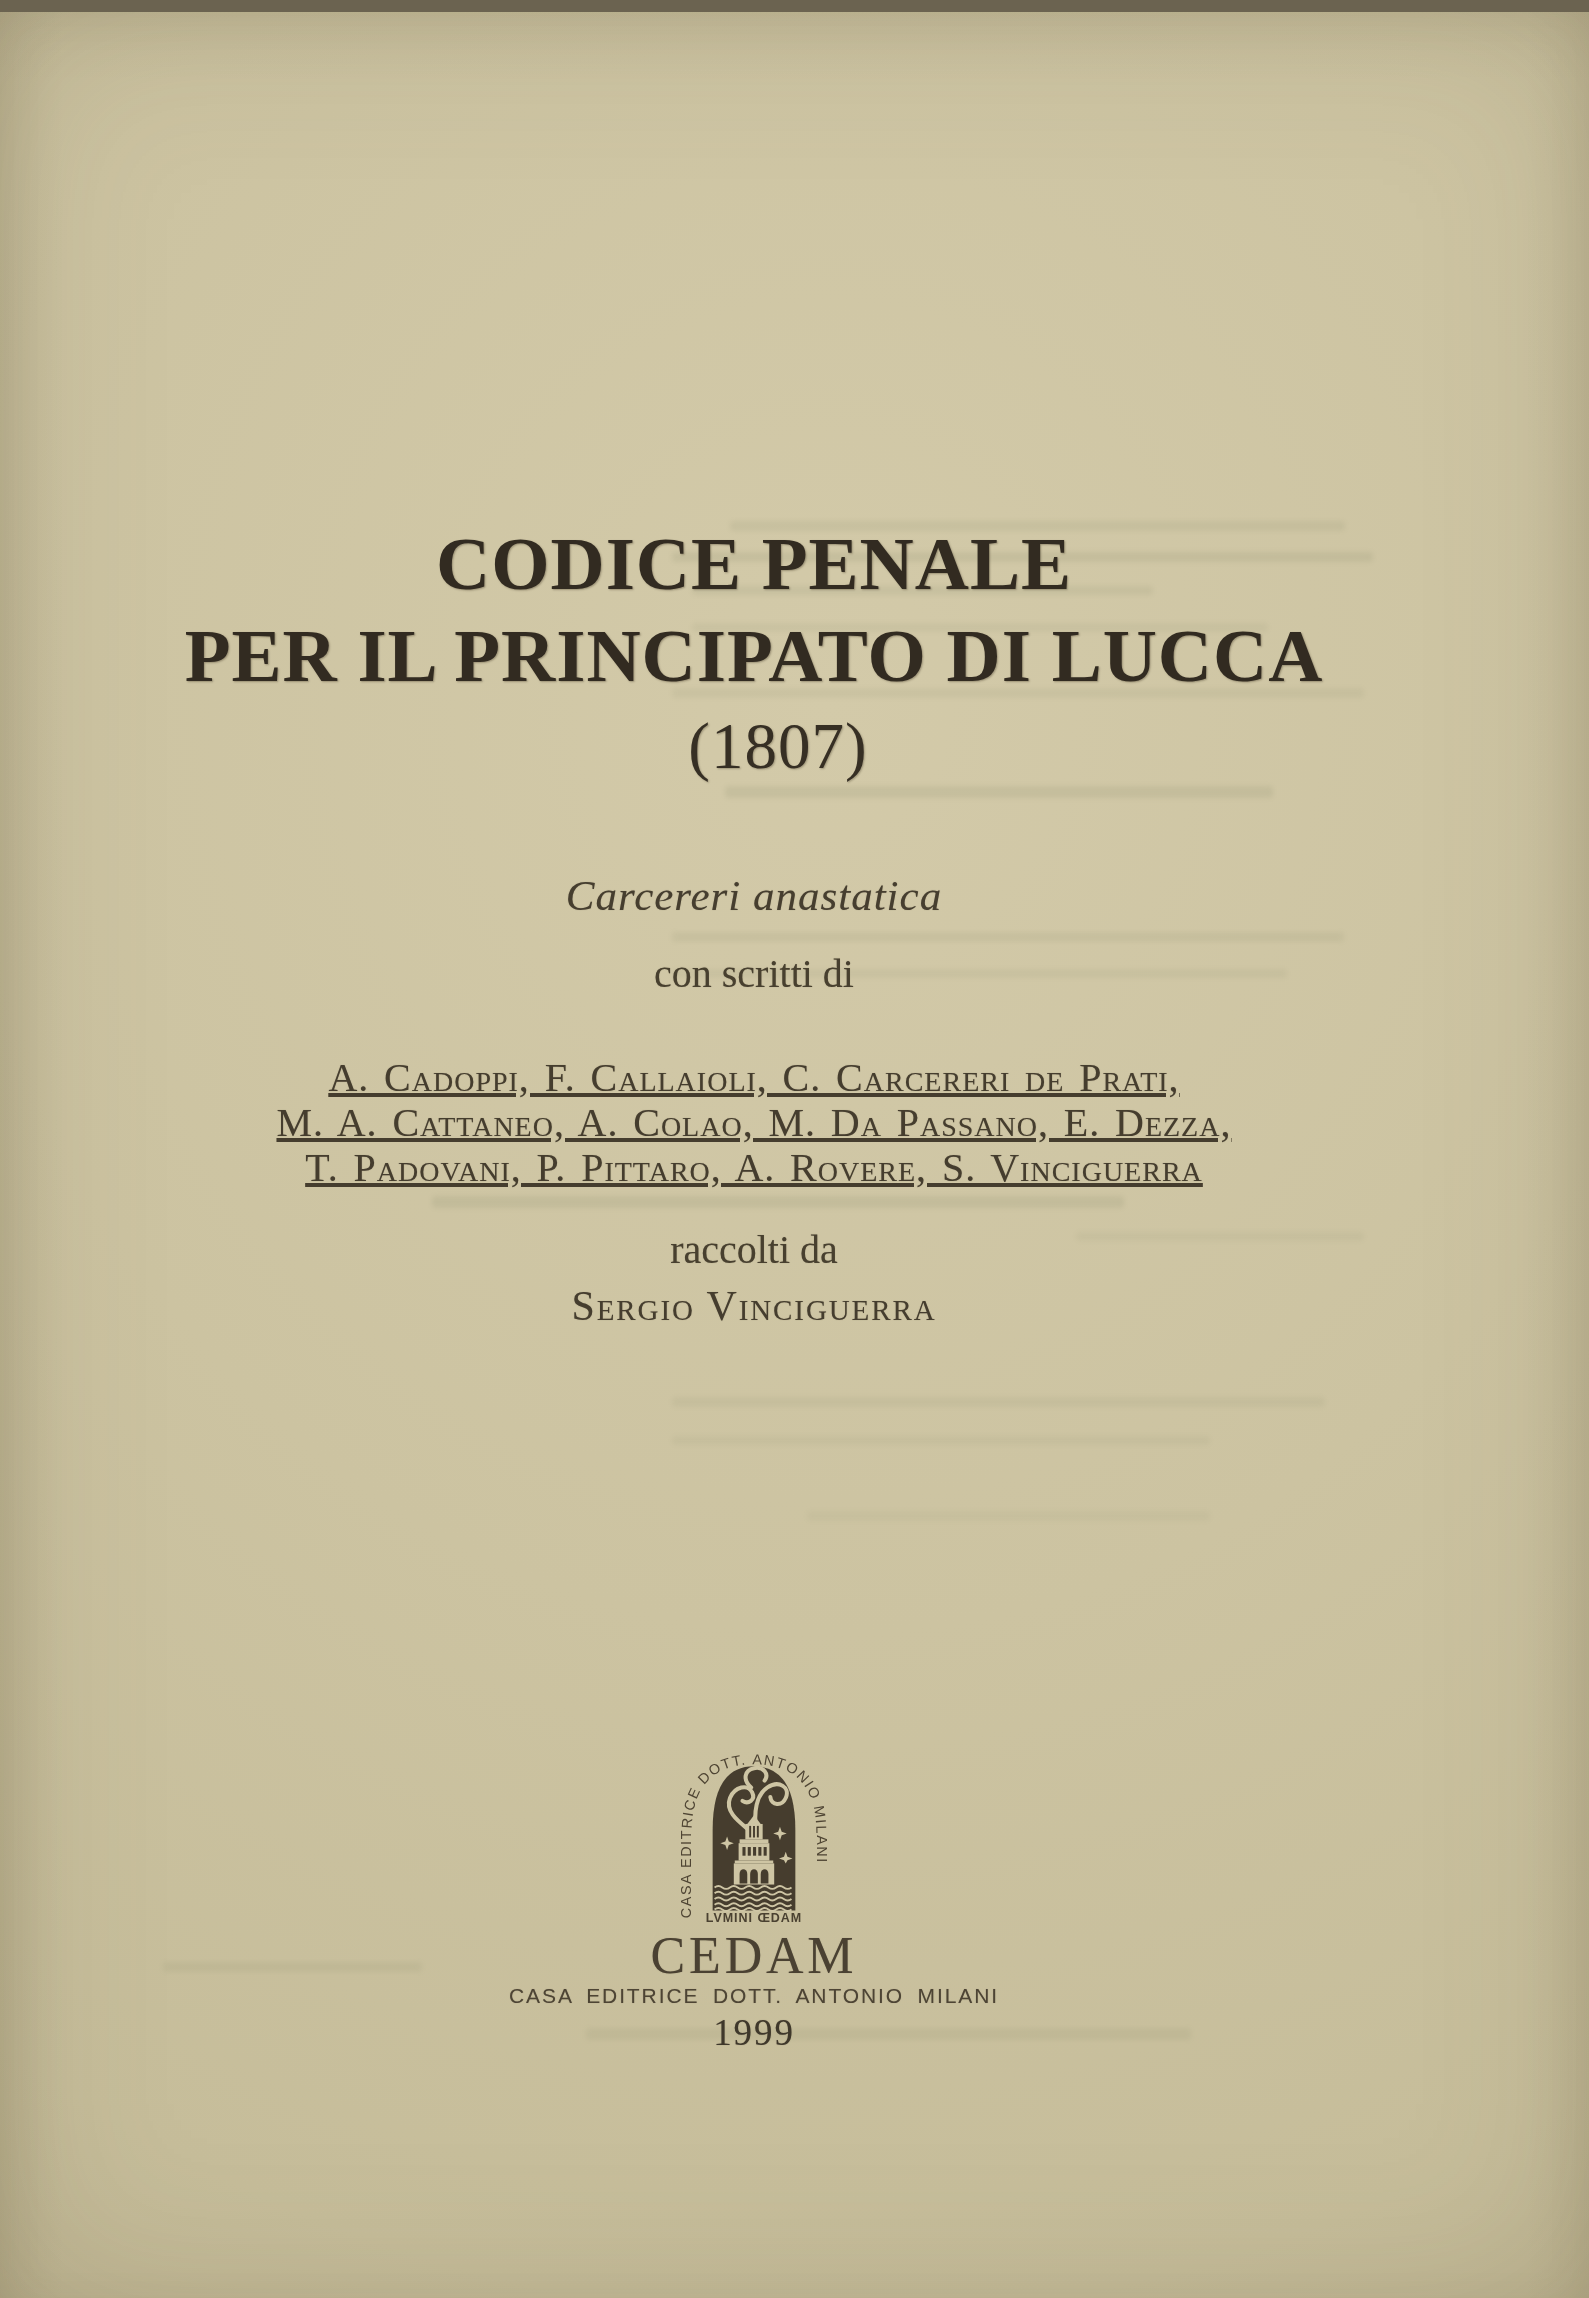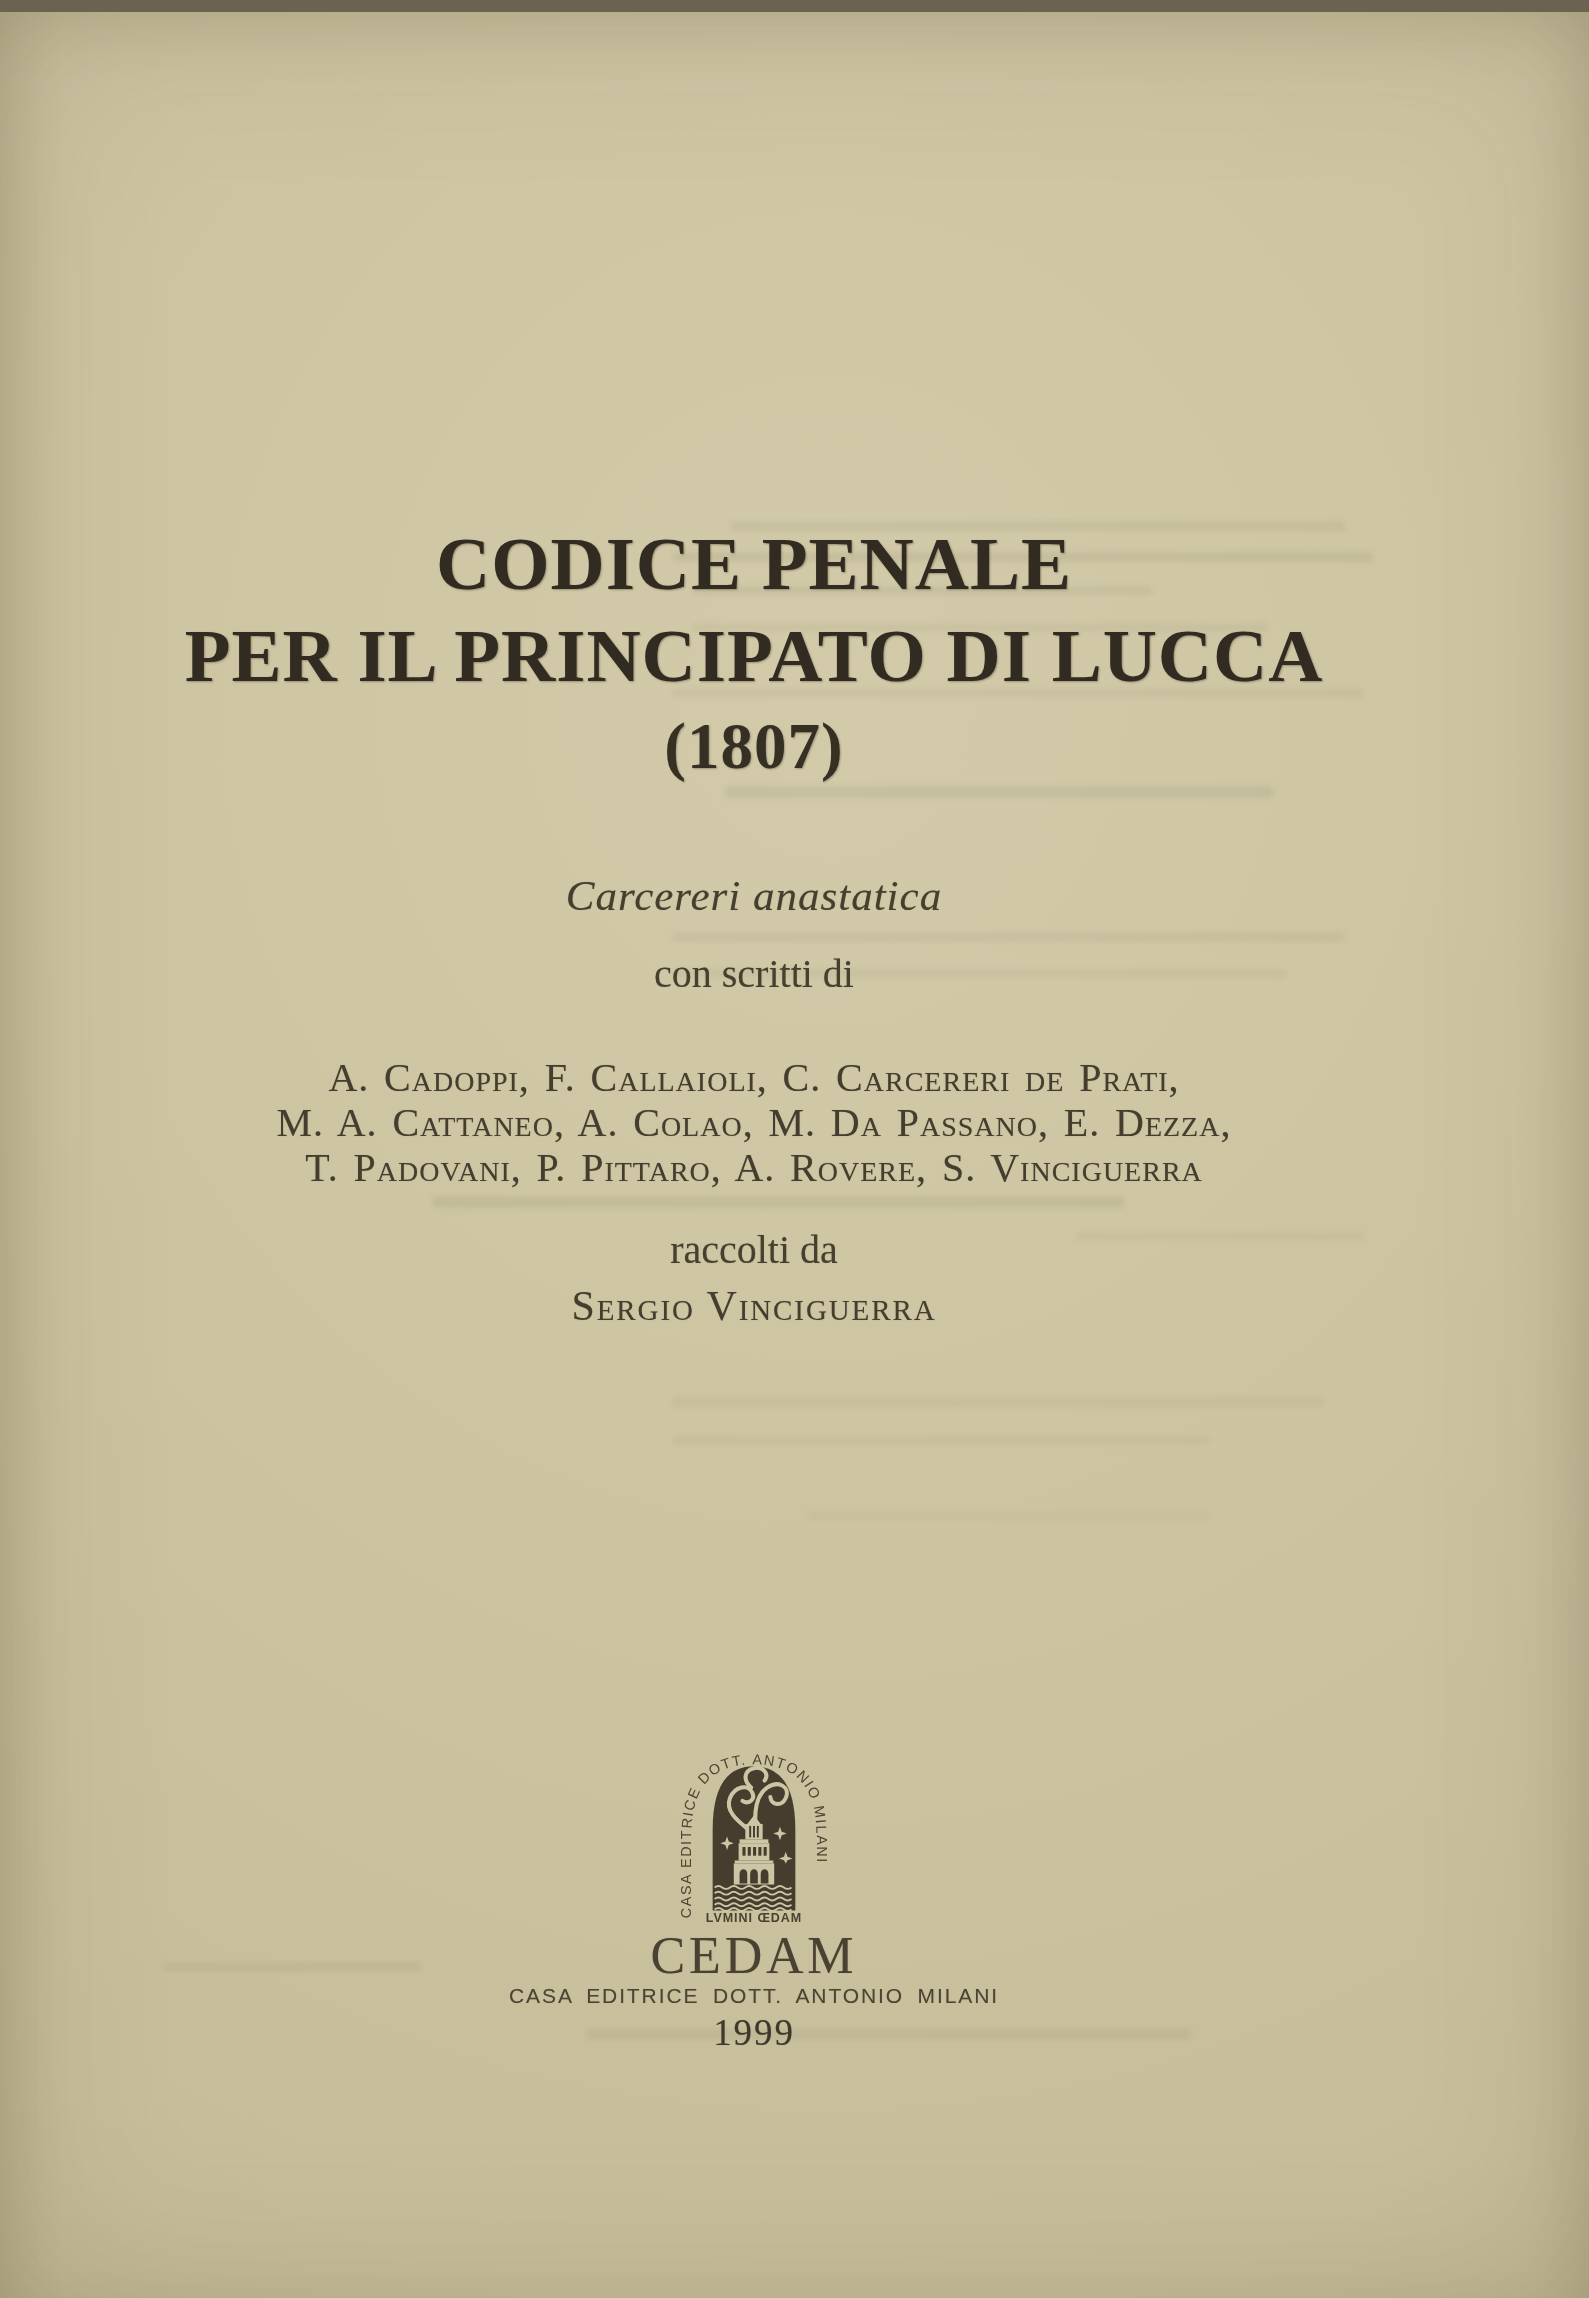--- a/index.html
+++ b/index.html
@@ -18,32 +18,34 @@
     font-family:"Liberation Serif","DejaVu Serif",serif;
   }
   .content{position:absolute;left:0;top:0;width:1508px;height:100%;}
   .block{position:absolute;left:0;width:100%;text-align:center;line-height:1;white-space:nowrap;}
 
   .title{
     font-size:75px;font-weight:bold;color:#322b21;letter-spacing:1px;
     text-shadow:1px 1px 1.9px rgba(54,44,26,.35);
   }
   .title-year{
-    font-size:65px;font-weight:bold;color:#362f24;letter-spacing:1px;
+    font-size:65px;font-weight:normal;color:#362f24;letter-spacing:1px;
     text-shadow:1px 1px 1.9px rgba(54,44,26,.32);
+    padding-left:24px;
   }
   .edition{
     font-size:43px;font-style:italic;color:#463e2f;letter-spacing:1px;
     text-shadow:0 0 1px rgba(70,62,47,.4);
   }
   .small-line{font-size:40px;color:#48402f;text-shadow:0 0 1px rgba(72,64,47,.35);}
   .authors{
     font-size:40px;color:#453d2e;font-variant:small-caps;
     letter-spacing:1px;word-spacing:3.8px;
     text-shadow:0 0 1px rgba(69,61,46,.35);
+    text-decoration:underline;
   }
   .editor-name{
     font-size:42px;color:#453d2e;font-variant:small-caps;letter-spacing:1.9px;
     text-shadow:0 0 1px rgba(69,61,46,.35);
   }
   .cedam{
     font-family:Liberation Serif, serif;
     font-size:52px;color:#4a4132;letter-spacing:3.8px;
     text-shadow:0 0 1px rgba(74,65,50,.3);
   }

